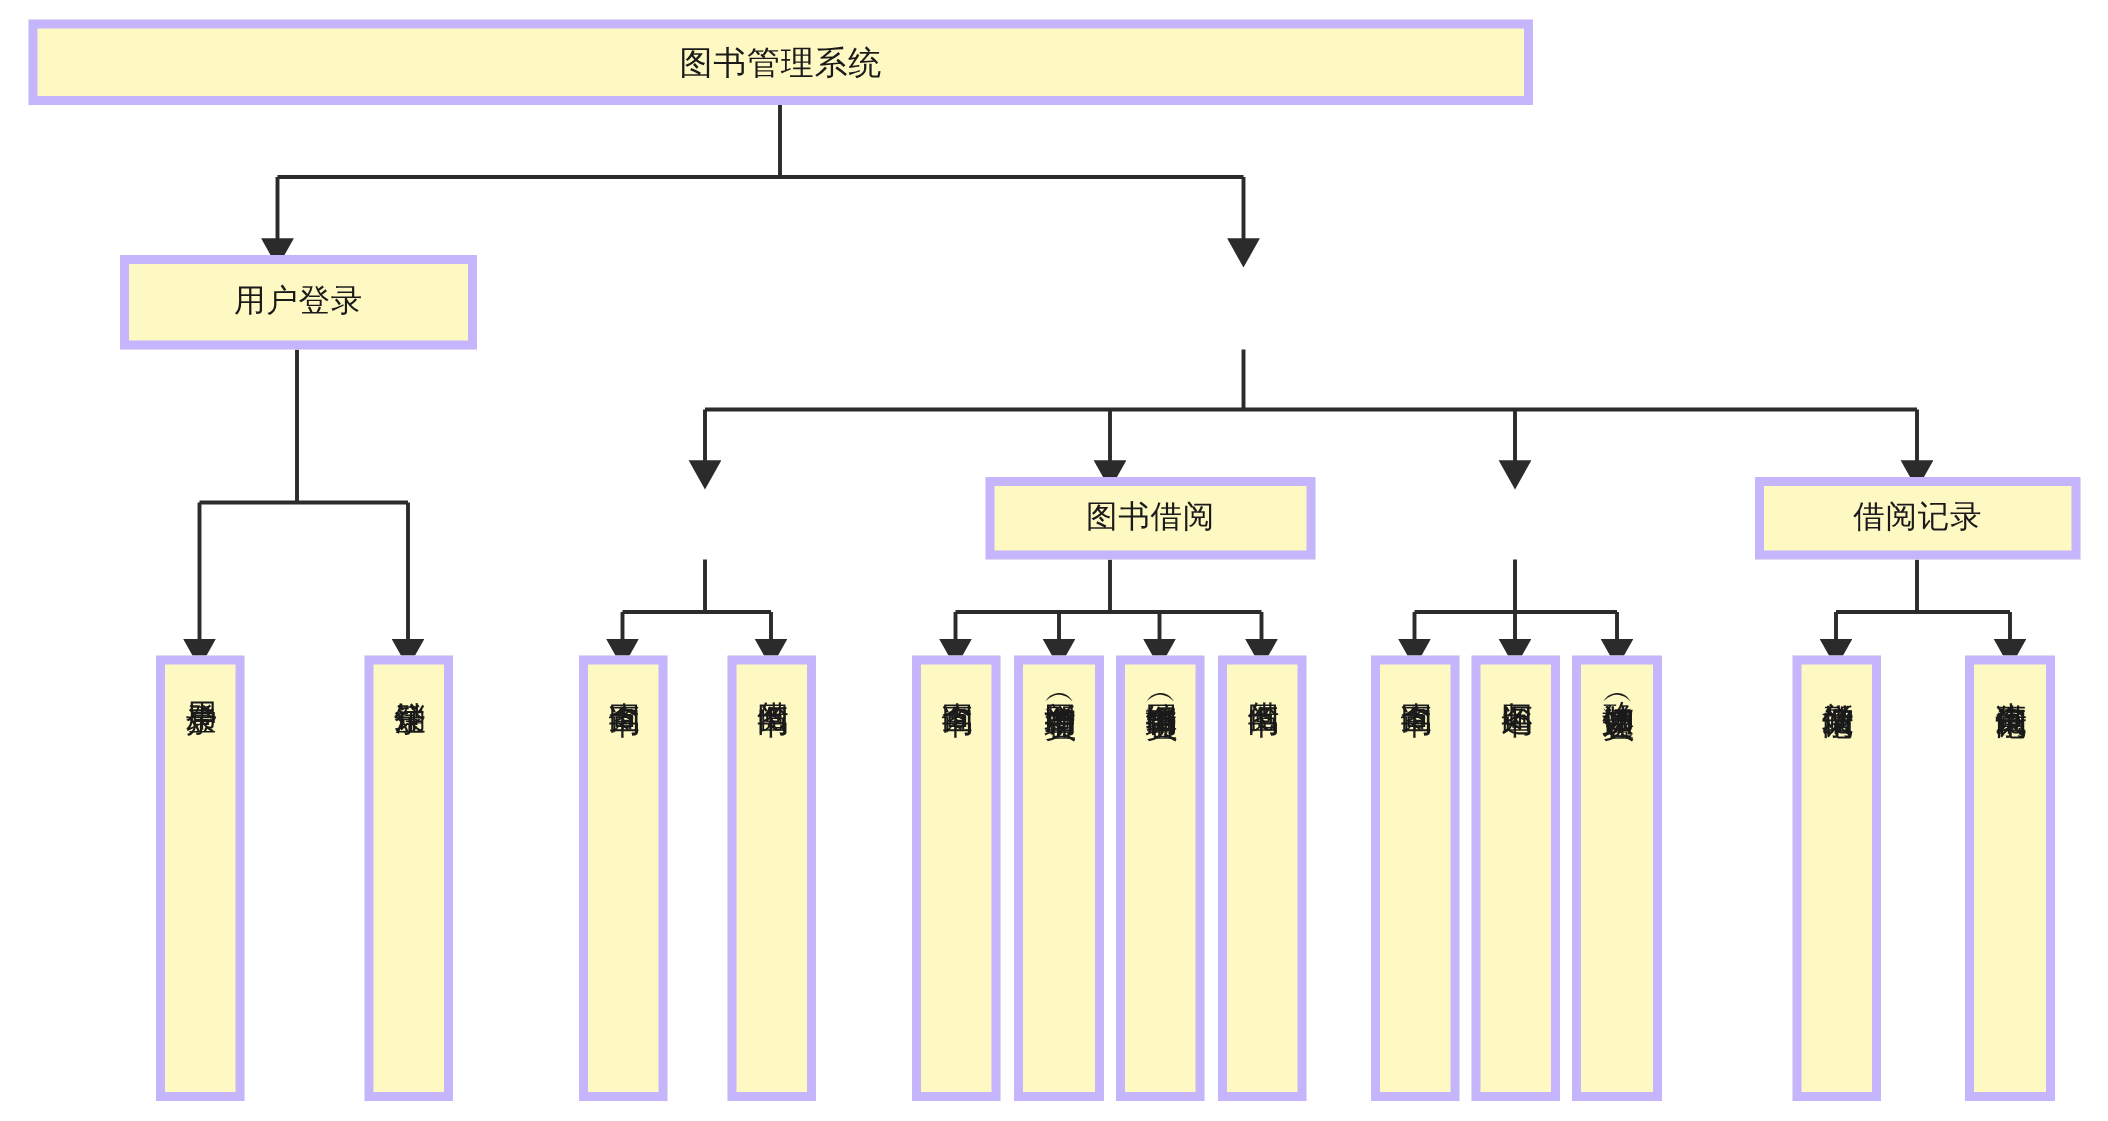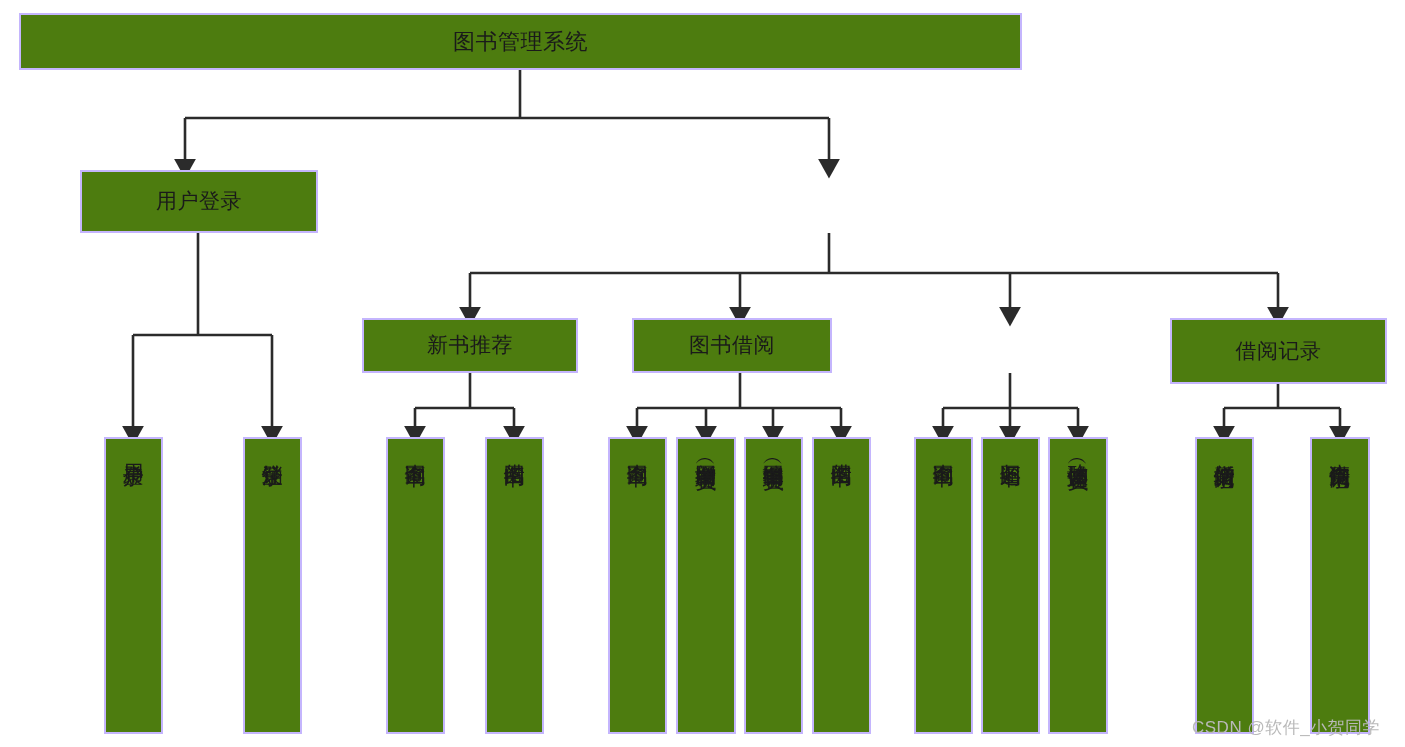--- a/index.html
+++ b/index.html
@@ -22,22 +22,22 @@
     position: absolute;
     left: 0;
     top: 0;
     width: 1405px;
     height: 747px;
     pointer-events: none;
   }
   .node {
     position: absolute;
     box-sizing: border-box;
-    background: #4d7c0f;
-    border: 2px solid #c4b5fd;
+    background: #fef9c3;
+    border: 6px solid #c4b5fd;
     display: flex;
     align-items: center;
     justify-content: center;
     color: #1a1a1a;
     z-index: 2;
   }
   .node .label {
     display: block;
     text-align: center;
     line-height: 1.18;
@@ -129,27 +129,24 @@
   </svg>
 
   <div class="node h root" style="left:19px; top:13px; width:1003px; height:57px;">
     <span class="label">图书管理系统</span>
   </div>
 
   <div class="node h" style="left:80px; top:170px; width:238px; height:63px;">
     <span class="label">用户登录</span>
   </div>
 
-  <div class="node h" style="left:362px; top:318px; width:216px; height:55px;">
-    <span class="label">新书推荐</span>
-  </div>
-  <div class="node h" style="left:632px; top:318px; width:200px; height:55px;">
+  <div class="node h" style="left:657px; top:318px; width:220px; height:55px;">
     <span class="label">图书借阅</span>
   </div>
-  <div class="node h" style="left:1170px; top:318px; width:217px; height:66px;">
+  <div class="node h" style="left:1170px; top:318px; width:217px; height:55px;">
     <span class="label">借阅记录</span>
   </div>
 
   <div class="node v" style="left:104px; top:437px; width:59px; height:297px;">
     <span class="label">用户登录</span>
   </div>
   <div class="node v" style="left:243px; top:437px; width:59px; height:297px;">
     <span class="label">注销登录</span>
   </div>
 
@@ -183,15 +180,14 @@
     <span class="label">确认归还（管理员）</span>
   </div>
 
   <div class="node v" style="left:1195px; top:437px; width:59px; height:297px;">
     <span class="label">新增借阅记录</span>
   </div>
   <div class="node v" style="left:1310px; top:437px; width:60px; height:297px;">
     <span class="label">查询借阅记录</span>
   </div>
 
-  <div class="watermark" style="left:1192px; top:716px;">CSDN @软件_小贺同学</div>
 
 </div>
 
 </body></html>

